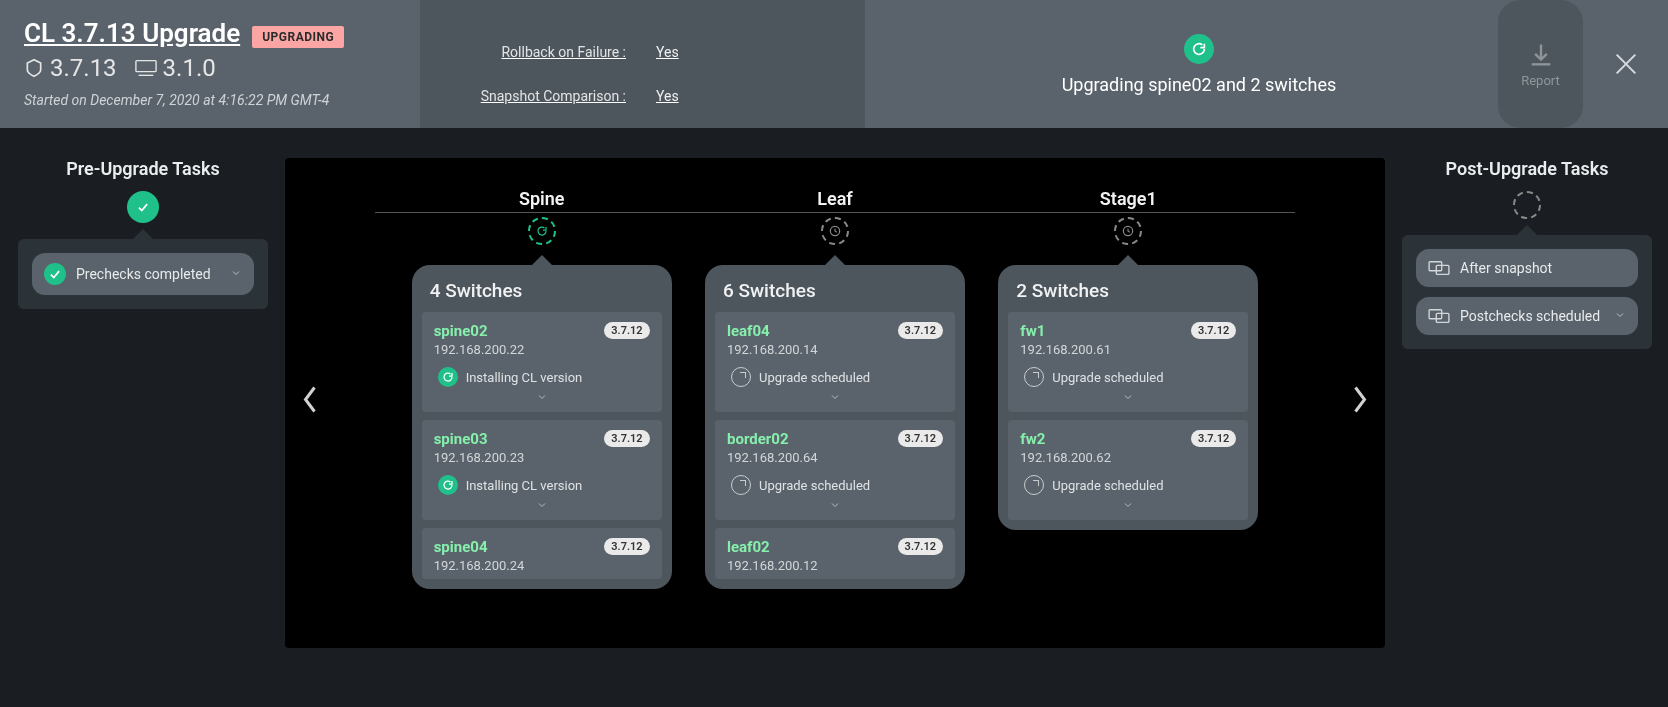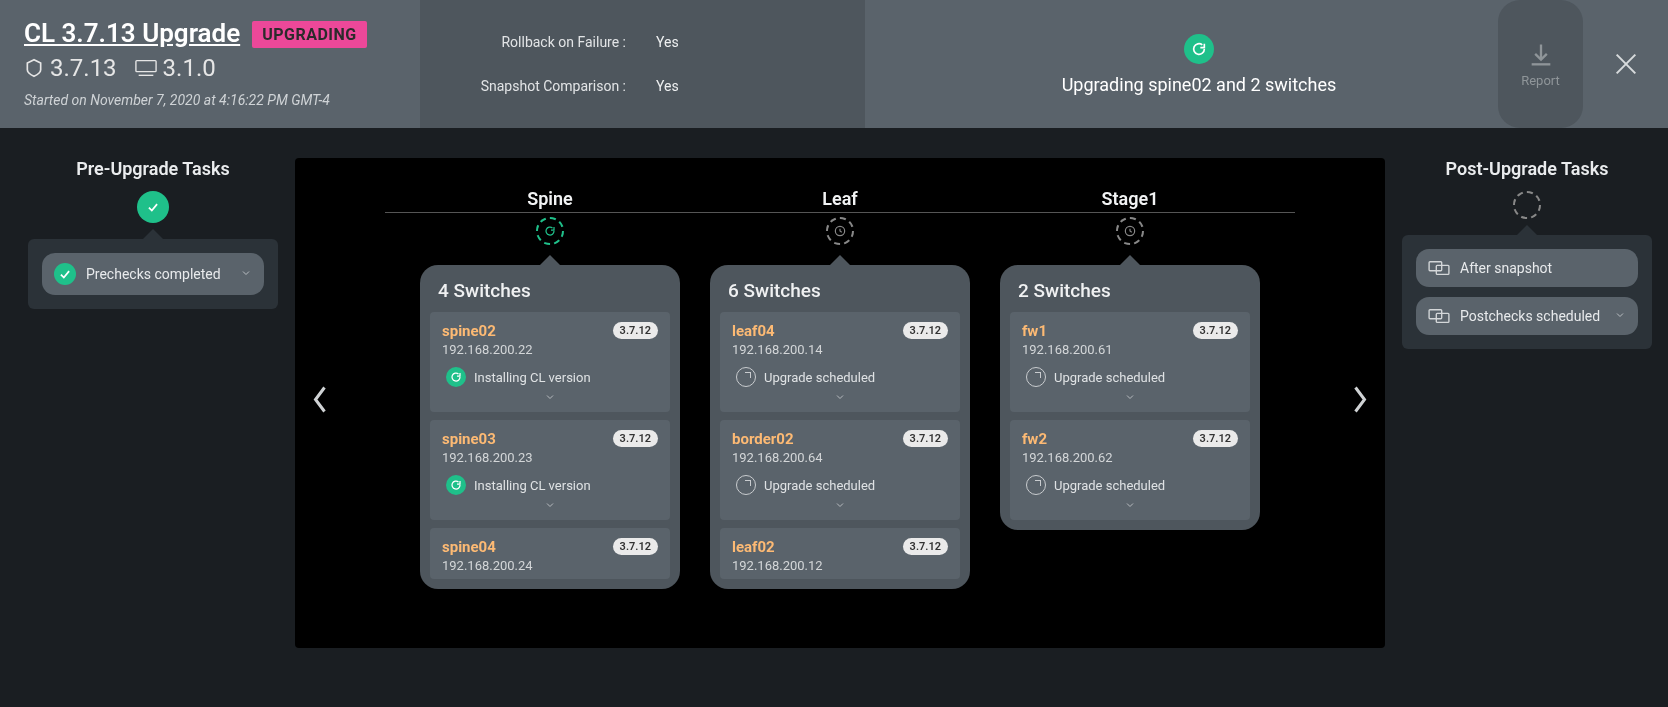--- a/index.html
+++ b/index.html
@@ -27,23 +27,23 @@
     align-items: flex-end;
     gap: 12px;
   }
   .title {
     font-size: 26px;
     font-weight: 600;
     color: #fff;
     text-decoration: underline;
   }
   .badge-upgrading {
-    background: #ec4899;
+    background: #fca5a5;
     color: #2b2b2b;
-    font-size: 16px;
+    font-size: 12px;
     font-weight: 700;
     padding: 4px 10px;
     border-radius: 2px;
     letter-spacing: 0.5px;
   }
   .versions-row {
     display: flex;
     align-items: center;
     gap: 18px;
     margin-top: 6px;
@@ -57,22 +57,23 @@
     color: #cfd3d6;
     font-size: 14px;
   }
 
   .header-mid {
     flex: 0 0 445px;
     background: #4e565d;
     padding: 24px 36px;
     display: flex;
     flex-direction: column;
-    justify-content: center;
+    justify-content: flex-end;
     gap: 28px;
+    text-decoration: underline;
   }
   .kv-row { display: flex; align-items: center; }
   .kv-label { flex: 0 0 200px; color: #e2e4e6; font-size: 14px; text-align: right; padding-right: 30px;}
   .kv-val { color: #eef0f1; font-size: 14px; }
 
   .header-status {
     flex: 1;
     background: #5a636b;
     display: flex;
     flex-direction: column;
@@ -105,21 +106,21 @@
     cursor: pointer;
     border-radius: 22px;
   }
   .action-btn.report { background: #4e565d; }
   .action-btn.close { color: #d8dbdd; }
 
   
   .body {
     display: flex;
     height: calc(707px - 128px);
-    padding: 30px 16px 0 28px;
+    padding: 30px 16px 0 18px;
     gap: 17px;
   }
 
   .side-panel {
     flex: 0 0 250px;
     display: flex;
     flex-direction: column;
     align-items: center;
   }
   .side-title {
@@ -272,21 +273,21 @@
     background: #5a636b;
     border-radius: 4px;
     padding: 10px 12px 6px 12px;
     position: relative;
   }
   .switch-top {
     display: flex;
     justify-content: space-between;
     align-items: flex-start;
   }
-  .switch-name { font-weight: 700; font-size: 15px; color: #fdba74; }
+  .switch-name { font-weight: 700; font-size: 15px; color: #86efac; }
   .switch-ip { font-size: 13px; color: #d3d6d8; margin-top: 2px; }
   .ver-pill {
     background: #eaeaea;
     color: #333;
     font-size: 11px;
     font-weight: 600;
     padding: 2px 7px;
     border-radius: 10px;
   }
   .switch-status {
@@ -370,21 +371,21 @@
         <span>3.7.13</span>
       </span>
       <span class="ver-block">
         <svg width="22" height="18" viewBox="0 0 24 18" fill="none" stroke="#e6e6e6" stroke-width="1.5">
           <rect x="1" y="1" width="22" height="12" rx="1"></rect>
           <line x1="4" y1="17" x2="20" y2="17"></line>
         </svg>
         <span>3.1.0</span>
       </span>
     </div>
-    <div class="started">Started on November 7, 2020 at 4:16:22 PM GMT-4</div>
+    <div class="started">Started on December 7, 2020 at 4:16:22 PM GMT-4</div>
   </div>
 
   <div class="header-mid">
     <div class="kv-row">
       <span class="kv-label">Rollback on Failure :</span>
       <span class="kv-val">Yes</span>
     </div>
     <div class="kv-row">
       <span class="kv-label">Snapshot Comparison :</span>
       <span class="kv-val">Yes</span>

